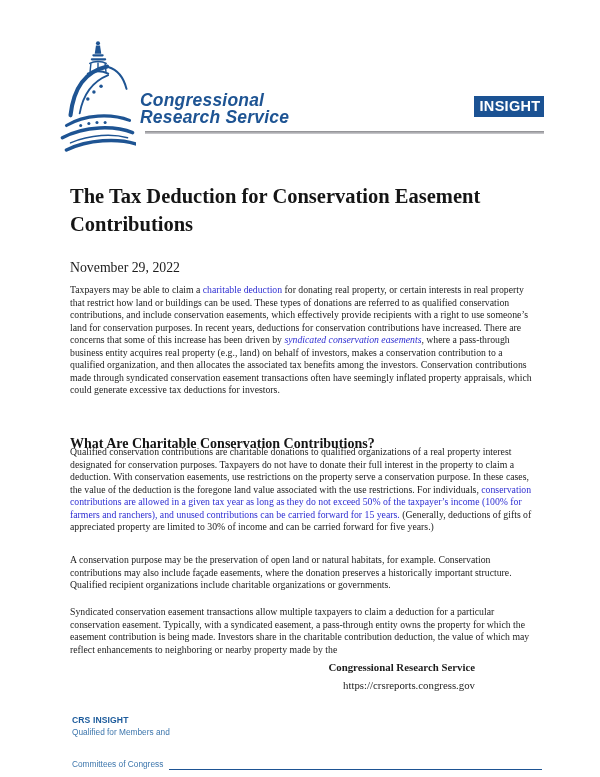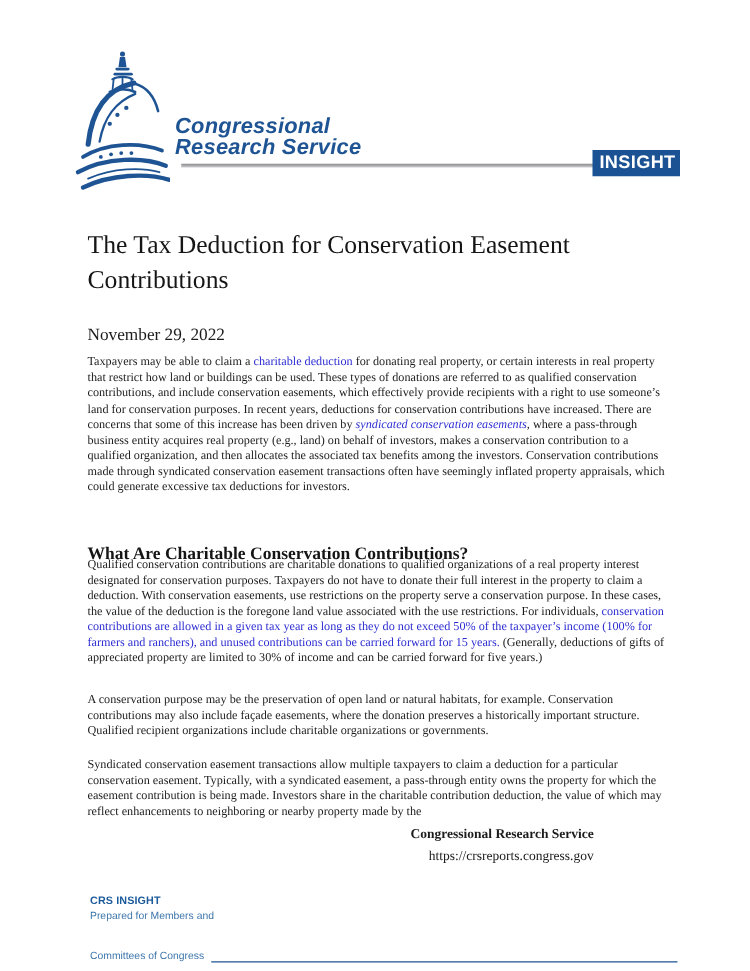--- a/index.html
+++ b/index.html
@@ -13,28 +13,28 @@
 
   
   .dome{position:absolute;left:60px;top:40px;width:76px;height:112px;}
   .logo-block{position:absolute;left:140px;top:92px;width:405px;
               font-family:"Liberation Sans",sans-serif;color:var(--crs-blue);}
   .logo-line{font-size:17.5px;font-weight:bold;font-style:italic;line-height:16.5px;letter-spacing:.2px;}
   .tagline-row{display:flex;align-items:center;margin-top:4px;}
   .tagline{font-size:9.5px;font-weight:bold;white-space:nowrap;letter-spacing:.1px;}
   .tagline-rule{flex:1;height:2.5px;margin-left:5px;margin-top:2px;
                 background:linear-gradient(#8a8a8e,#cfcfd3);}
-  .insight-badge{position:absolute;left:474px;top:120px;width:72px;height:21px;
+  .insight-badge{position:absolute;left:474px;top:96px;width:72px;height:21px;
                  background:var(--badge-bg);color:var(--badge-text);
                  font-family:"Liberation Sans",sans-serif;font-weight:bold;font-size:14.5px;
                  line-height:21px;text-align:center;letter-spacing:.3px;}
 
   
   .title{position:absolute;left:70px;top:182px;width:470px;
-         font-size:20.5px;font-weight:normal;line-height:28px;color:#151515;}
+         font-size:20.5px;font-weight:bold;line-height:28px;color:#151515;}
   .date{position:absolute;left:70px;top:260px;font-size:13.8px;}
   .body{position:absolute;left:70px;width:462px;font-size:9.75px;line-height:12.55px;}
   .p1{top:284px;} .p2{top:446px;} .p3{top:554px;} .p4{top:606px;}
   .h2{position:absolute;left:70px;top:436px;font-size:14px;font-weight:bold;color:#151515;}
   .link{color:var(--link-blue);}
   .link-italic{color:var(--link-blue);font-style:italic;}
 
   
   .doc-footer{position:absolute;right:69px;top:659px;text-align:right;
               font-size:10.8px;line-height:17.6px;}
@@ -105,20 +105,20 @@
   <p class="body p3"><span>A conservation purpose may be the preservation of open land or natural habitats, for example. Conservation contributions may also include façade easements, where the donation preserves a historically important structure. Qualified recipient organizations include charitable organizations or governments.</span></p>
   <p class="body p4"><span>Syndicated conservation easement transactions allow multiple taxpayers to claim a deduction for a particular conservation easement. Typically, with a syndicated easement, a pass-through entity owns the property for which the easement contribution is being made. Investors share in the charitable contribution deduction, the value of which may reflect enhancements to neighboring or nearby property made by the</span></p>
 
   <div class="doc-footer">
     <div class="org">Congressional Research Service</div>
     <div class="url">https://crsreports.congress.gov</div>
   </div>
 
   <div class="page-footer">
     <div class="pf-label">CRS INSIGHT</div>
-    <div>Prepared for Members and</div>
+    <div>Qualified for Members and</div>
     <div class="pf-row">
       <span>Committees of Congress</span>
       <span class="pf-rule"></span>
     </div>
   </div>
 
 </div>
 
 </body></html>

